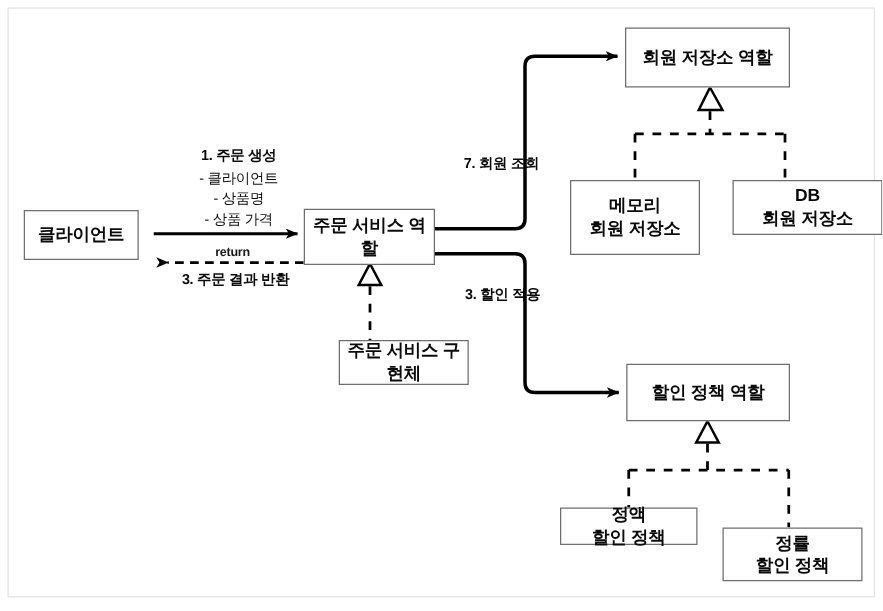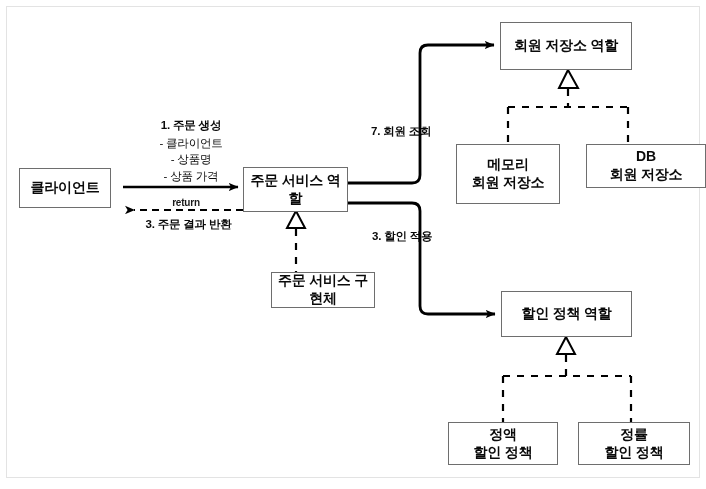--- a/index.html
+++ b/index.html
@@ -128,21 +128,21 @@
   <div class="node" style="left:500px; top:22px; width:132px; height:48px;">회원 저장소 역할</div>
 
   <div class="node" style="left:456px; top:144px; width:104px; height:60px;">메모리
 회원 저장소</div>
 
   <div class="node" style="left:586px; top:144px; width:120px; height:44px;">DB
 회원 저장소</div>
 
   <div class="node" style="left:501px; top:291px; width:131px; height:46px;text-align:center;">할인 정책 역할</div>
 
-  <div class="node" style="left:448px; top:422px; width:110px; height:43px;">정액
+  <div class="node" style="left:448px; top:406px; width:110px; height:30px;">정액
 할인 정책</div>
 
   <div class="node" style="left:578px; top:422px; width:112px; height:43px;">정률
 할인 정책</div>
 
   <div class="edge-label center" style="left:136px; top:118px; width:110px;">1. 주문 생성</div>
 
   <div class="params" style="left:136px; top:135px; width:110px;">- 클라이언트
 - 상품명
 - 상품 가격</div>

